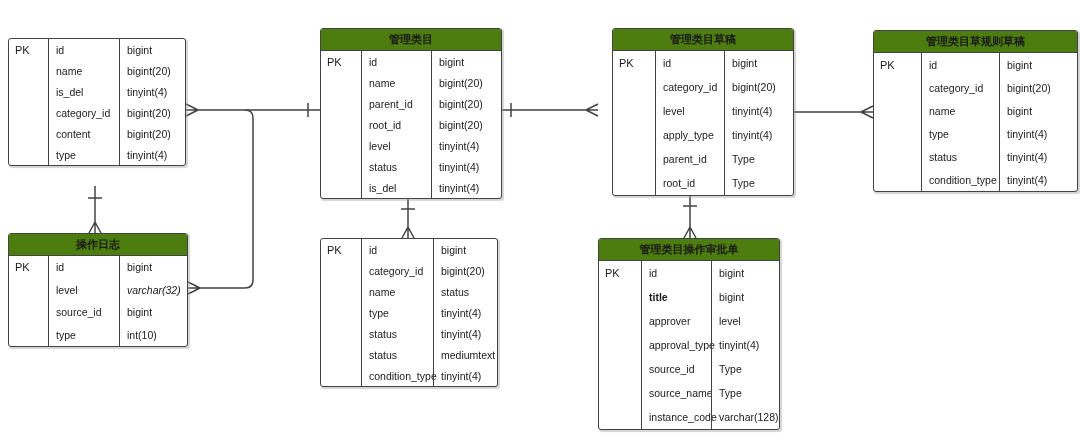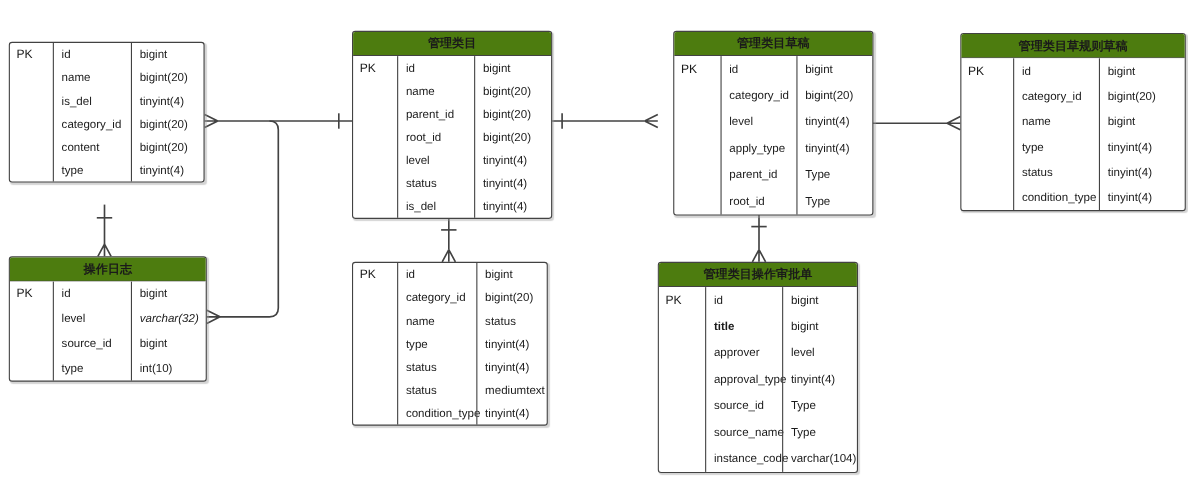--- a/index.html
+++ b/index.html
@@ -202,21 +202,21 @@
             <div class="cell" style="height: 24px;">source_name</div>
             <div class="cell" style="height: 24px;">instance_code</div>
           </div>
           <div class="tcol" style="flex: 1 1 0%;">
             <div class="cell" style="height: 24px;">bigint</div>
             <div class="cell" style="height: 24px;">bigint</div>
             <div class="cell" style="height: 24px;">level</div>
             <div class="cell" style="height: 24px;">tinyint(4)</div>
             <div class="cell" style="height: 24px;">Type</div>
             <div class="cell" style="height: 24px;">Type</div>
-            <div class="cell" style="height: 24px;">varchar(104)</div>
+            <div class="cell" style="height: 24px;">varchar(128)</div>
           </div>
         </div>
       </div>
       <div class="table-node" style="left: 873px; top: 30px; width: 205px;">
         <div class="table-header" style="height: 22px;">管理类目草规则草稿</div>
         <div class="table-body" style="height: 138px;">
           <div class="tcol" style="width: 47px;">
             <div class="cell pk-cell" style="height: 23px;">PK</div>
           </div>
           <div class="tcol" style="width: 78px;">

